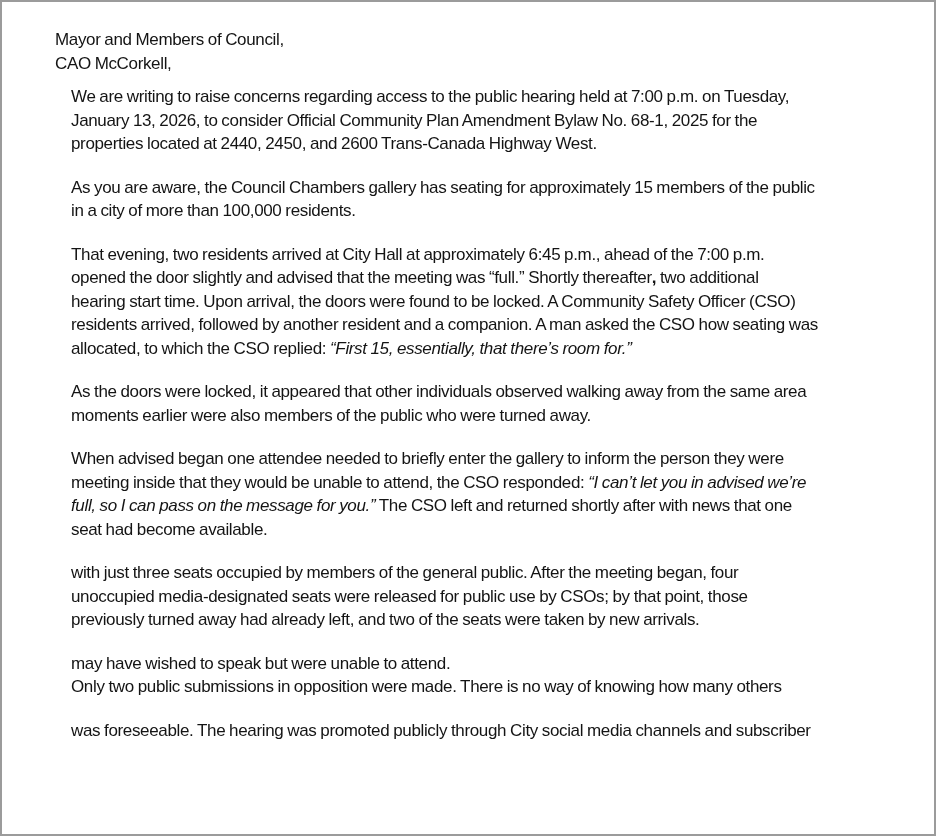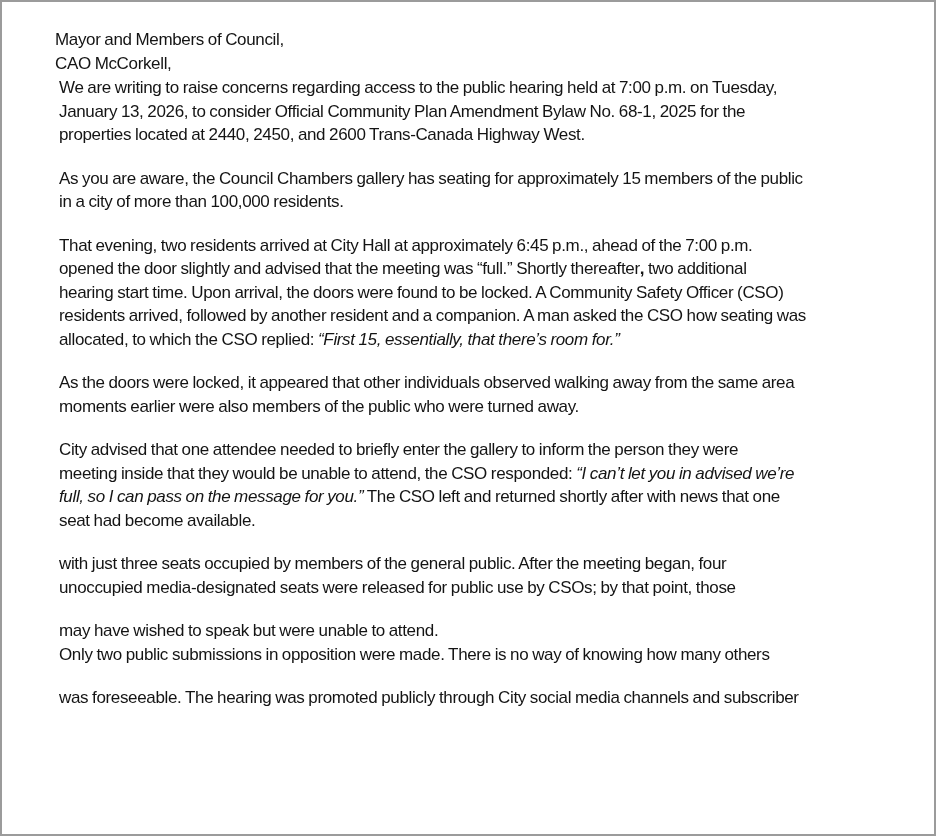--- a/index.html
+++ b/index.html
@@ -14,23 +14,23 @@
     }
     .content {
       position: absolute; left: 53px; top: 26px; width: 860px;
       font-family: "Liberation Sans", sans-serif;
       font-size: 17px;
       line-height: 23.5px;
       color: #141414;
       letter-spacing: -0.35px;
       word-spacing: -0.5px;
     }
-    .salutation { margin: 0 0 1px 0; }
+    .salutation { margin: 0 0 10px 0; }
     .salutation div { white-space: nowrap; }
-    p { margin: 0 0 20px 4px; }
+    p { margin: 0 0 20px 16px; }
     p .line { display: block; white-space: nowrap; }
     em { font-style: italic; }
     b { font-weight: bold; }
   </style>
 </head>
 <body>
 
 <div class="page">
   <div class="content">
 
@@ -57,29 +57,30 @@
       <span class="line">residents arrived, followed by another resident and a companion. A man asked the CSO how seating was</span>
       <span class="line"><span>allocated, to which the CSO replied: </span><em>“First 15, essentially, that there’s room for.”</em></span>
     </p>
 
     <p>
       <span class="line">As the doors were locked, it appeared that other individuals observed walking away from the same area</span>
       <span class="line">moments earlier were also members of the public who were turned away.</span>
     </p>
 
     <p>
-      <span class="line">City advised that one attendee needed to briefly enter the gallery to inform the person they were</span>
+      <span class="line">When advised began one attendee needed to briefly enter the gallery to inform the person they were</span>
       <span class="line"><span>meeting inside that they would be unable to attend, the CSO responded: </span><em>“I can’t let you in advised we’re</em></span>
       <span class="line"><em>full, so I can pass on the message for you.”</em><span> The CSO left and returned shortly after with news that one</span></span>
       <span class="line">seat had become available.</span>
     </p>
 
     <p>
       <span class="line">with just three seats occupied by members of the general public. After the meeting began, four</span>
       <span class="line">unoccupied media-designated seats were released for public use by CSOs; by that point, those</span>
+      <span class="line">previously turned away had already left, and two of the seats were taken by new arrivals.</span>
     </p>
 
     <p>
       <span class="line">may have wished to speak but were unable to attend.</span>
       <span class="line">Only two public submissions in opposition were made. There is no way of knowing how many others</span>
     </p>
 
     <p>
       <span class="line">was foreseeable. The hearing was promoted publicly through City social media channels and subscriber</span>
     </p>

